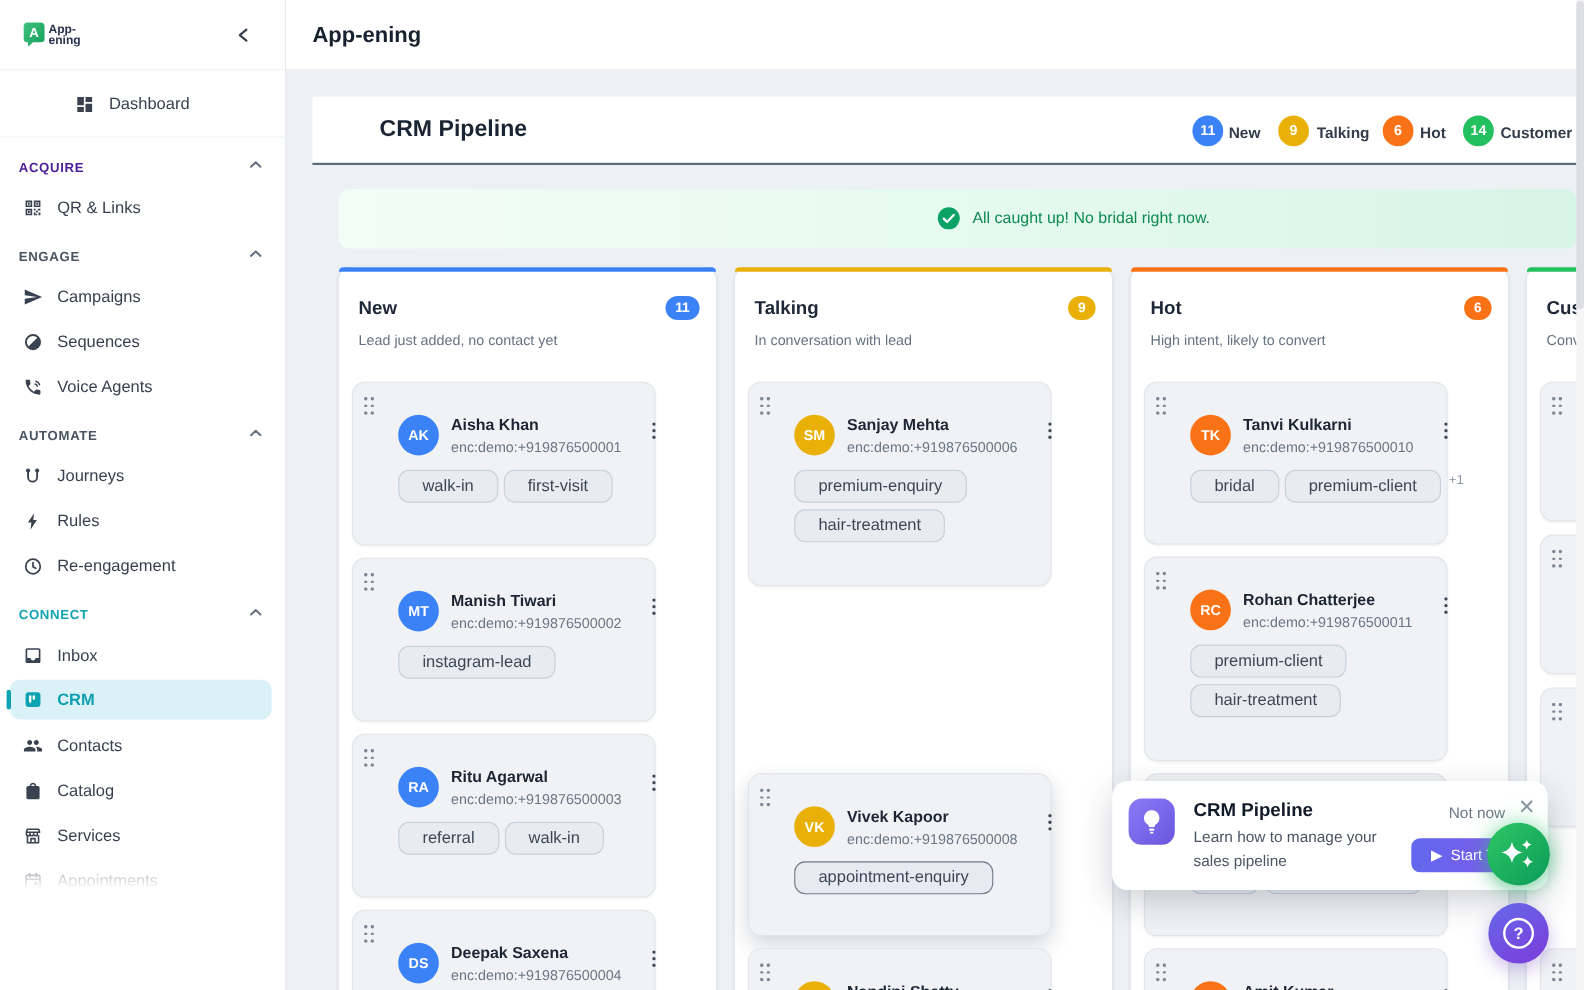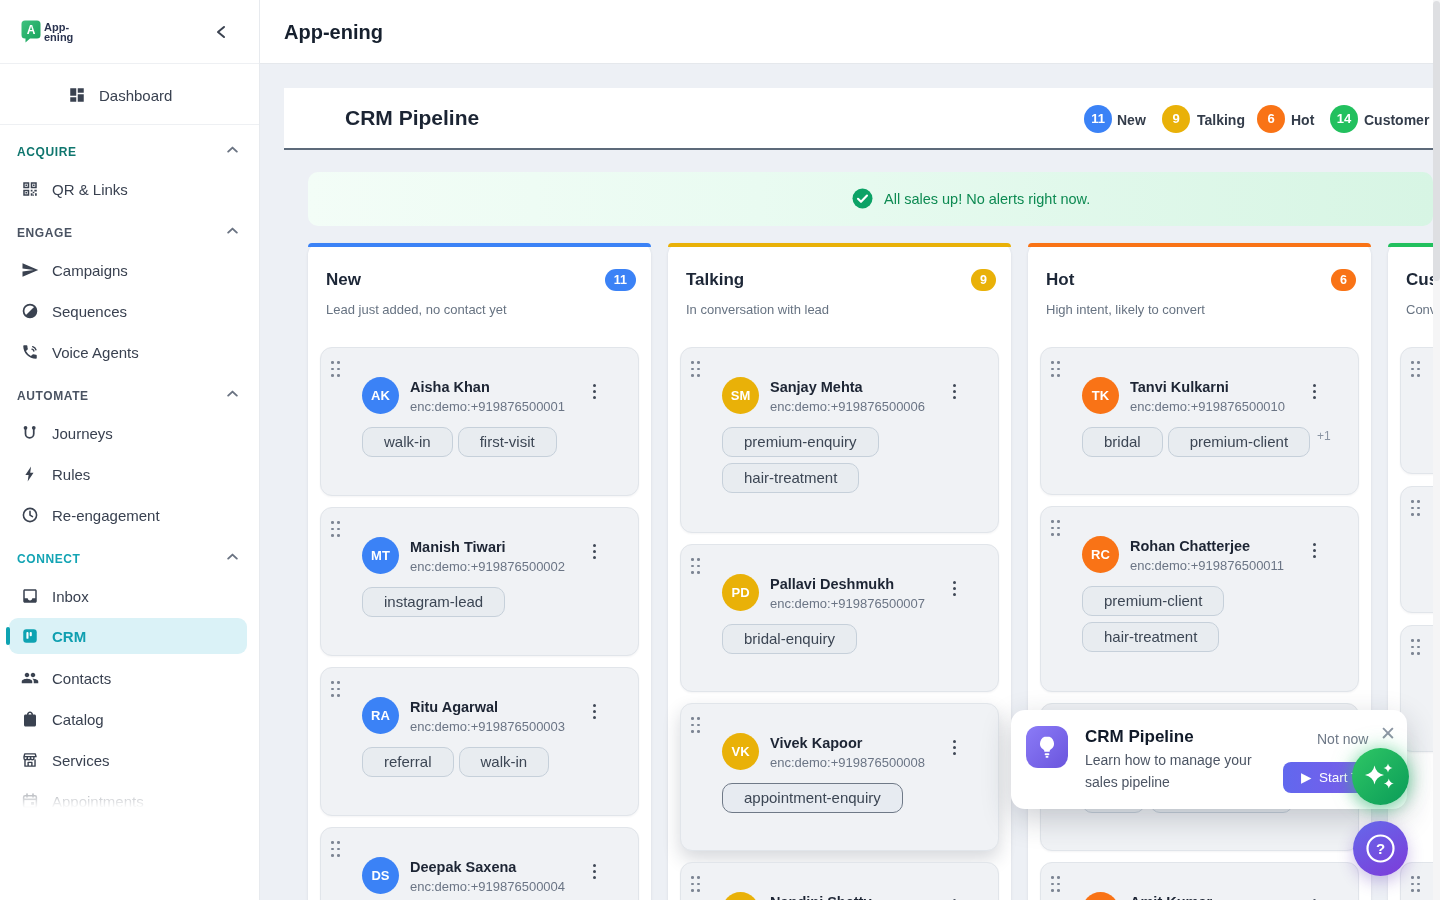--- a/index.html
+++ b/index.html
@@ -26,21 +26,21 @@
 .statl { position:absolute; top:112px; font-size:14px; font-weight:600; color:#333c4a; z-index:6; }
 #banner { position:absolute; left:308px; top:172px; width:1125px; height:54px; border-radius:10px; background:linear-gradient(90deg, #f3fdf7, #e9fbf1 40%, #d7f5e4); z-index:2; }
 #banner .txt { position:absolute; left:576px; top:19px; font-size:14.5px; color:#0d8a52; }
 #banner svg { position:absolute; left:544px; top:16px; }
 
 .col { position:absolute; top:243px; width:343px; height:700px; background:#fff; border-radius:12px; box-shadow:0 1px 3px rgba(30,41,59,0.10); z-index:2; }
 .coltop { position:absolute; left:0; top:0; width:100%; height:4px; border-radius:12px 12px 0 0; }
 .coltitle { position:absolute; left:18px; top:27px; font-size:17px; font-weight:700; color:#1d2737; }
 .colbadge { position:absolute; right:15px; top:26px; min-width:20px; padding:0 9px; height:22px; border-radius:11px; color:#fff; font-size:12.5px; font-weight:700; text-align:center; line-height:22px; }
 .colsub { position:absolute; left:18px; top:59px; font-size:13px; color:#677382; }
-.card { position:absolute; left:12px; width:319px; background:#f0f2f5; border:1px solid #e1e5ea; border-radius:12px; box-shadow:0 1px 2px rgba(30,41,59,0.05); }
+.card { position:absolute; left:12px; width:276px; background:#f0f2f5; border:1px solid #e1e5ea; border-radius:12px; box-shadow:0 1px 2px rgba(30,41,59,0.05); }
 .handle { position:absolute; left:10px; top:13px; width:10px; height:16px; }
 .handle i { position:absolute; width:2.6px; height:2.6px; border-radius:50%; background:#7d8694; }
 .avatar { position:absolute; left:41px; top:29px; width:37px; height:37px; border-radius:50%; color:#fff; font-size:13px; font-weight:700; text-align:center; line-height:37px; }
 .cname { position:absolute; left:89px; top:31px; font-size:14.5px; font-weight:700; color:#1d2534; }
 .cphone { position:absolute; left:89px; top:51px; font-size:13px; color:#6b7585; }
 .cmenu { position:absolute; left:272px; top:36px; width:4px; height:16px; }
 .cmenu i { position:absolute; left:0; width:3.4px; height:3.4px; border-radius:50%; background:#3f4856; }
 .tagrow { position:absolute; left:41px; display:flex; gap:5px; }
 .tag { height:30px; border:1.4px solid #c6d0da; background:#e8ecf0; border-radius:10px; font-size:15px; color:#3c4654; line-height:27px; padding:0 21px; white-space:nowrap; }
 .plus1 { position:absolute; font-size:12px; color:#8a94a3; }
@@ -72,21 +72,21 @@
 <div class="statl" style="left:1197px;">Talking</div>
 <div class="statc" style="left:1257px;background:#f97316;">6</div>
 <div class="statl" style="left:1291px;">Hot</div>
 <div class="statc" style="left:1330px;background:#22c05e;">14</div>
 <div class="statl" style="left:1364px;">Customer</div>
 <div id="banner">
  <svg width="21" height="21" viewBox="0 0 21 21">
       <circle cx="10.5" cy="10.5" r="10" fill="#0ca266"></circle>
       <path d="M6 10.8l3 3 6-6.3" stroke="#fff" stroke-width="2.1" fill="none" stroke-linecap="round" stroke-linejoin="round"></path>
     </svg>
- <div class="txt">All sales up! No alerts right now.</div>
+ <div class="txt">All caught up! No bridal right now.</div>
 </div>
 <div class="col" style="left:308px;">
     <div class="coltop" style="background:#3b82f6;"></div>
     <div class="coltitle">New</div>
     <div class="colbadge" style="background:#3b82f6;">11</div>
     <div class="colsub">Lead just added, no contact yet</div>
     <div class="card" style="top:104px;height:149px;z-index:2;">
       <span class="handle">
         <i style="left:0px;top:0px;"></i>
         <i style="left:6px;top:0px;"></i>
@@ -190,41 +190,20 @@
       <span class="cmenu">
         <i style="top:0;"></i>
         <i style="top:6px;"></i>
         <i style="top:12px;"></i>
       </span>
       <div class="tagrow" style="top:79px;">
         <span class="tag">premium-enquiry</span>
       </div>
       <div class="tagrow" style="top:115px;">
         <span class="tag">hair-treatment</span>
-      </div>
-    </div>
-    <div class="card" style="top:301px;height:148px;z-index:2;">
-      <span class="handle">
-        <i style="left:0px;top:0px;"></i>
-        <i style="left:6px;top:0px;"></i>
-        <i style="left:0px;top:6.5px;"></i>
-        <i style="left:6px;top:6.5px;"></i>
-        <i style="left:0px;top:13px;"></i>
-        <i style="left:6px;top:13px;"></i>
-      </span>
-      <span class="avatar" style="background:#e9b108;">PD</span>
-      <span class="cname">Pallavi Deshmukh</span>
-      <span class="cphone">enc:demo:+919876500007</span>
-      <span class="cmenu">
-        <i style="top:0;"></i>
-        <i style="top:6px;"></i>
-        <i style="top:12px;"></i>
-      </span>
-      <div class="tagrow" style="top:79px;">
-        <span class="tag">bridal-enquiry</span>
       </div>
     </div>
     <div class="card" style="top:460px;height:148px;z-index:2;box-shadow:0 8px 18px rgba(30,41,59,0.18);">
       <span class="handle">
         <i style="left:0px;top:0px;"></i>
         <i style="left:6px;top:0px;"></i>
         <i style="left:0px;top:6.5px;"></i>
         <i style="left:6px;top:6.5px;"></i>
         <i style="left:0px;top:13px;"></i>
         <i style="left:6px;top:13px;"></i>
@@ -436,21 +415,21 @@
  <div id="nav">
       <div class="active-item"></div>
       <div class="active-bar"></div>
 <div class="navitem" style="top:77px;margin-left:47px;">
         <span class="ic"><svg viewBox="0 0 24 24" width="18" height="18" fill="#3a4250">
             <path d="M3 3h8v10H3zM3 15h8v6H3zM13 11h8v10h-8zM13 3h8v6h-8z"></path>
           </svg></span>
         <span class="lb" style="">Dashboard</span>
       </div>
 <div style="position:absolute;left:0;top:124px;width:259px;height:1px;background:#eef0f3;"></div>
-<div class="sech" style="top:144.5px;color:#0f766e;">ACQUIRE<svg width="11" height="7" viewBox="0 0 11 7">
+<div class="sech" style="top:144.5px;color:#4c1d95;">ACQUIRE<svg width="11" height="7" viewBox="0 0 11 7">
           <path d="M1.2 5.6 L5.5 1.6 L9.8 5.6" stroke="#6a7382" stroke-width="1.9" fill="none" stroke-linecap="round" stroke-linejoin="round"></path>
         </svg></div>
 <div class="navitem" style="top:171px;">
         <span class="ic"><svg viewBox="0 0 24 24" width="18" height="18" fill="#3a4250">
             <path d="M3 3h8v8H3zm2 2v4h4V5zM5.9 5.9h2.2v2.2H5.9z M13 3h8v8h-8zm2 2v4h4V5zM15.9 5.9h2.2v2.2h-2.2z M3 13h8v8H3zm2 2v4h4v-4zM5.9 15.9h2.2v2.2H5.9z M13 13h2.3v2.3H13zM17.8 13h3.2v2.3h-3.2zM13 17.7h2.3v3.3H13zM15.6 15.5h2.2v2.2h-2.2zM18.7 17.7h2.3v3.3h-2.3zM15.6 19.4h1.6v1.6h-1.6z"></path>
           </svg></span>
         <span class="lb" style="">QR &amp; Links</span>
       </div>
 <div class="sech" style="top:225.5px;color:#4a5362;">ENGAGE<svg width="11" height="7" viewBox="0 0 11 7">
           <path d="M1.2 5.6 L5.5 1.6 L9.8 5.6" stroke="#6a7382" stroke-width="1.9" fill="none" stroke-linecap="round" stroke-linejoin="round"></path>

